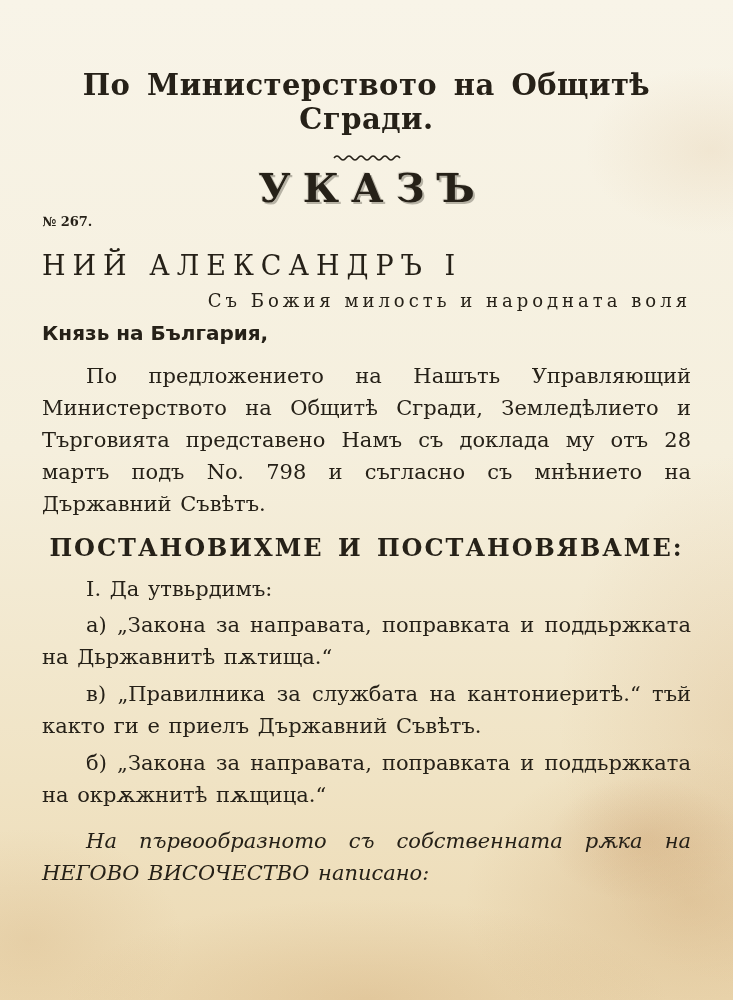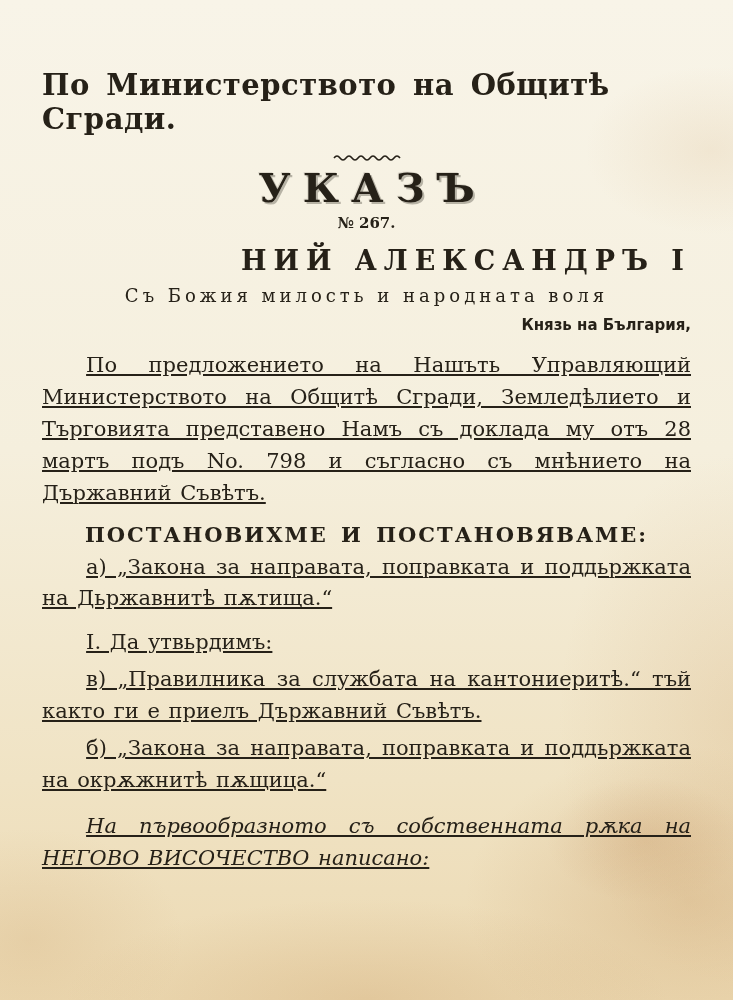--- a/index.html
+++ b/index.html
@@ -17,77 +17,75 @@
     background:
       radial-gradient(ellipse 320px 220px at 94% 90%, rgba(196,148,92,0.30), transparent 70%),
       radial-gradient(ellipse 260px 380px at 101% 72%, rgba(205,160,105,0.22), transparent 70%),
       radial-gradient(ellipse 420px 140px at 50% 100%, rgba(200,155,100,0.28), transparent 72%),
       radial-gradient(ellipse 220px 160px at 4% 94%, rgba(200,155,100,0.20), transparent 70%),
       radial-gradient(ellipse 180px 120px at 97% 15%, rgba(212,175,125,0.18), transparent 70%),
       radial-gradient(ellipse 140px 90px at 88% 84%, rgba(186,132,80,0.22), transparent 70%),
       linear-gradient(180deg, #f8f4e8 0%, #f5efdd 45%, #f0e3c4 78%, #ecd9b2 100%);
   }
   .dept-header {
-    text-align: left;
+    text-align: center;
     font-size: 29px;
     font-weight: bold;
     letter-spacing: 0.5px;
     word-spacing: 6px;
   }
   .ornament { display: block; margin: 16px auto 0 auto; }
   .doc-type {
     text-align: center;
     margin-top: 2px;
     font-size: 40px;
     font-weight: bold;
     letter-spacing: 12px;
     padding-left: 12px; 
     text-shadow: 2px 2px 0 rgba(38,33,24,0.30), -1px -1px 0 rgba(38,33,24,0.12);
   }
   .doc-number {
-    text-align: center;
     margin-top: 3px;
-    font-size: 15px;
+    font-size: 13px;
     font-weight: bold;
   }
   .ruler-name {
-    text-align: right;
-    margin-top: 13px;
+    text-align: left;
+    margin-top: 21px;
     font-size: 27px;
-    font-weight: bold;
+    font-weight: normal;
     letter-spacing: 7px;
   }
   .ruler-grace {
-    text-align: center;
+    text-align: right;
     margin-top: 9px;
     font-size: 18px;
     letter-spacing: 4px;
   }
   .ruler-title {
-    text-align: right;
+    text-align: left;
     margin-top: 10px;
     font-family: "DejaVu Sans", sans-serif;
     font-weight: bold;
-    font-size: 15px;
+    font-size: 20px;
   }
   .body-par {
     margin: 0;
     margin-top: 16px;
     font-size: 21px;
     line-height: 1.52;
     text-align: justify;
     text-indent: 2.1em;
     word-spacing: 2px;
-    text-decoration: underline;
   }
   .body-par.tight { margin-top: 5px; }
   .decree-heading {
     text-align: center;
     margin-top: 12px;
-    font-size: 21px;
+    font-size: 24px;
     font-weight: bold;
     letter-spacing: 2px;
     word-spacing: 4px;
   }
   .attestation {
     font-style: italic;
     margin-top: 14px;
   }
 </style>
 </head>
@@ -108,23 +106,23 @@
   <div class="ruler-name">НИЙ АЛЕКСАНДРЪ I</div>
 
   <div class="ruler-grace">Съ Божия милость и народната воля</div>
 
   <div class="ruler-title">Князь на България,</div>
 
   <p class="body-par">По предложението на Нашъть Управляющий Министерството на Общитѣ Сгради, Земледѣлието и Търговията представено Намъ съ доклада му отъ 28 мартъ подъ No. 798 и съгласно съ мнѣнието на Държавний Съвѣтъ.</p>
 
   <div class="decree-heading">ПОСТАНОВИХМЕ И ПОСТАНОВЯВАМЕ:</div>
 
+  <p class="body-par" style="margin-top:12px">I. Да утвьрдимъ:</p>
+
   <p class="body-par tight">а) „Закона за направата, поправката и поддьржката на Дьржавнитѣ пѫтища.“</p>
-
-  <p class="body-par" style="margin-top:12px">I. Да утвьрдимъ:</p>
 
   <p class="body-par tight">в) „Правилника за службата на кантониеритѣ.“ тъй както ги е приелъ Държавний Съвѣтъ.</p>
 
   <p class="body-par tight">б) „Закона за направата, поправката и поддьржката на окрѫжнитѣ пѫщица.“</p>
 
 
 
   <p class="body-par attestation">На първообразното съ собственната рѫка на НЕГОВО ВИСОЧЕСТВО написано:</p>
 
 </div>

